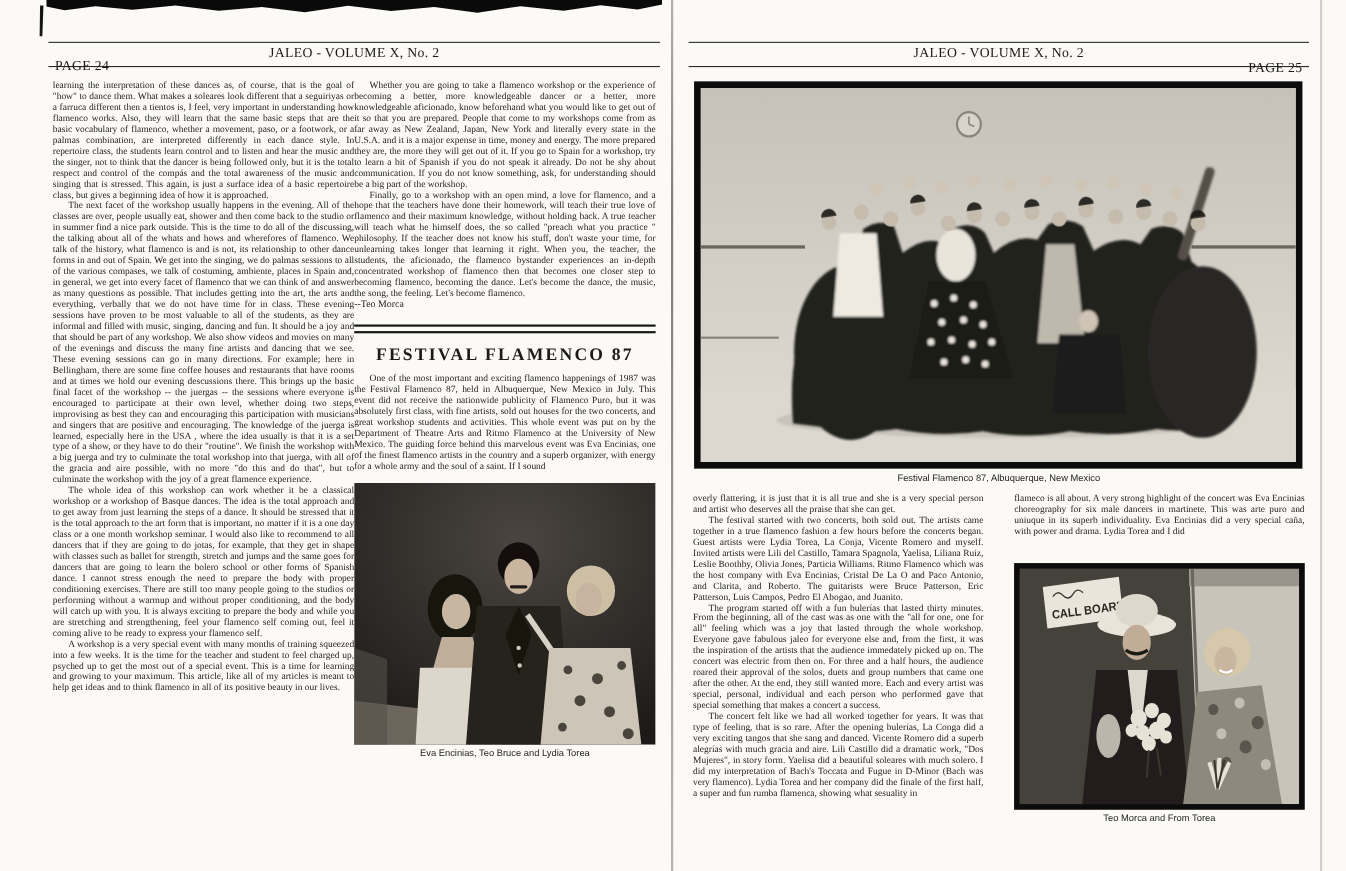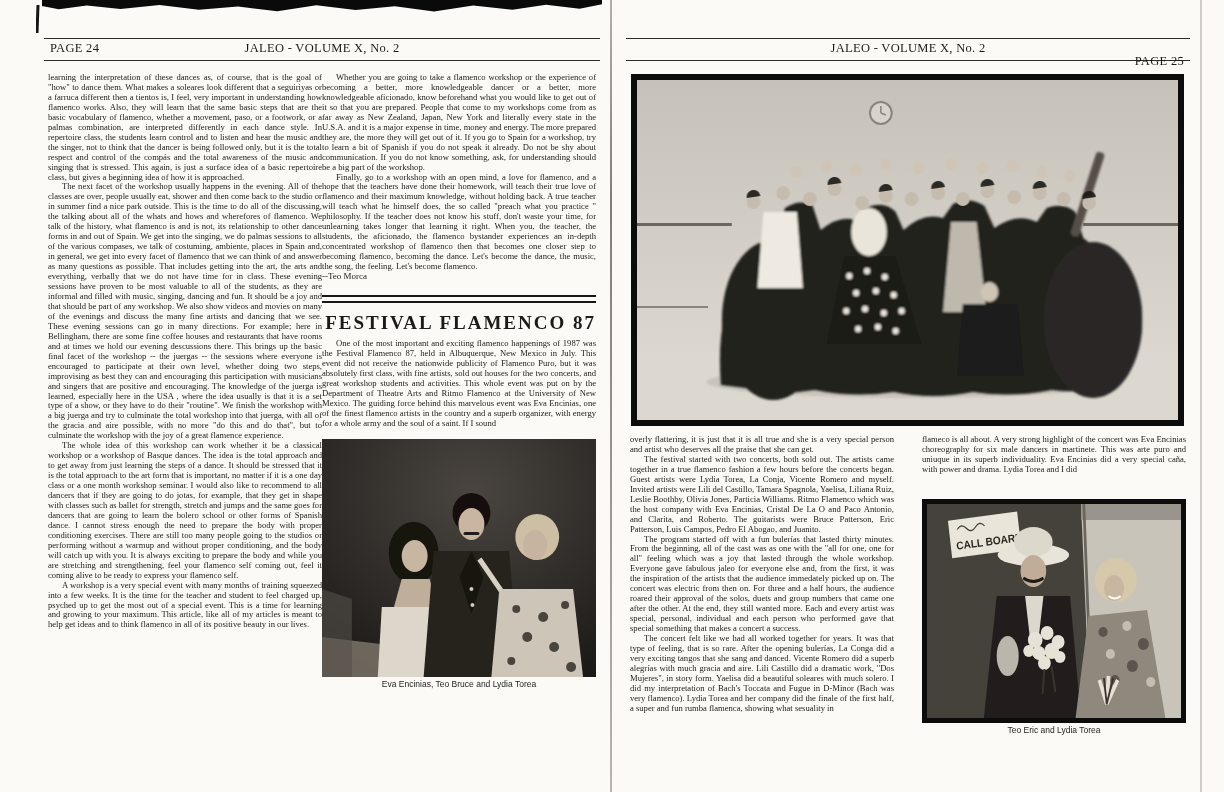--- a/index.html
+++ b/index.html
@@ -9,29 +9,29 @@
           background:linear-gradient(180deg,#b3b0ab,#807d78 25%,#98958f 60%,#b8b5b0);}
   .edge-right{position:absolute;left:1200px;top:0;width:2px;height:792px;background:#d2cfc9;}
   .page{position:absolute;top:0;height:792px;overflow:hidden;}
   .page-left{left:36px;width:572px;}
   .page-right{left:618px;width:580px;}
   .torn-strip{position:absolute;left:6px;top:0;width:560px;height:14px;background:#0a0a0a;
     clip-path:polygon(0% 0%,100% 0%,100% 30%,96% 62%,90% 34%,84% 70%,77% 40%,70% 82%,63% 45%,56% 72%,49% 38%,42% 80%,35% 46%,28% 70%,21% 36%,14% 64%,8% 40%,3% 66%,0% 42%);}
   .edge-tick{position:absolute;left:0px;top:5px;width:3px;height:28px;background:#151515;transform:rotate(2deg);}
   .page-head{position:relative;margin:38px 8px 0;border-top:1.6px solid #2b2b28;border-bottom:1.6px solid #2b2b28;
              padding:2px 4px 3px;font-size:12.5px;letter-spacing:.3px;text-align:center;height:16px;}
-  .head-page-left{position:absolute;left:6px;top:2px;}
+  .head-page-left{position:absolute;left:6px;top:14px;}
   .head-page-right{position:absolute;right:6px;top:15px;}
   .cols{display:flex;padding:0 12px;margin-top:12px;}
   .col{flex:1;font-size:8.6px;line-height:9.95px;text-align:justify;}
   .col p{margin:0;}
   .col p.ind{text-indent:14px;}
   .byline{text-align:left;margin-top:2px;font-size:9px;}
   .double-rule{margin:13px 0 15px;border-top:2.2px solid #171715;border-bottom:2.2px solid #171715;height:3.5px;}
-  .article-title{font-size:19px;font-weight:bold;letter-spacing:2px;text-align:right;margin:0 0 12px;white-space:nowrap;
+  .article-title{font-size:16px;font-weight:bold;letter-spacing:2px;text-align:center;margin:0 0 12px;white-space:nowrap;
                  font-family:"Liberation Serif", serif;}
   .photo{margin-top:10px;}
   .photo svg{display:block;width:100%;}
   .photo-caption{font-family:"Liberation Sans", sans-serif;font-size:8.5px;text-align:center;
                  color:#232320;margin-top:3px;}
   .big-photo-frame{margin:13px 14px 0 13px;border:6px solid #0c0c0c;height:340px;background:#d4d0c8;}
   .big-photo-frame svg{display:block;width:100%;height:100%;}
   .cols-right{margin-top:9px;gap:28px;}
   .photo-frame-sm{margin-top:24px;border:5px solid #0c0c0c;height:214px;background:#55504a;}
   .photo-frame-sm svg{display:block;width:100%;height:100%;}
@@ -195,20 +195,21 @@
               <path d="M193,105 a7,7 0 0 1 14,-2 l-14,2"></path>
             <path d="M245,112 a7,7 0 0 1 14,-2 l-14,2"></path>
               <path d="M298,109 a7,7 0 0 1 14,-2 l-14,2"></path>
             <path d="M348,107 a7,7 0 0 1 14,-2 l-14,2"></path>
               <path d="M401,109 a7,7 0 0 1 14,-2 l-14,2"></path>
             <path d="M451,119 a7,7 0 0 1 14,-2 l-14,2"></path>
           </g>
         </g>
       </svg>
     </div>
+    <div class="photo-caption">Festival Flamenco 87, Albuquerque, New Mexico</div>
     <div class="cols cols-right">
       <div class="col">
         <p>overly flattering, it is just that it is all true and she is a very special person and artist who deserves all the praise that she can get.</p>
         <p class="ind">The festival started with two concerts, both sold out.  The artists came together in a true flamenco fashion a few hours before the concerts began.  Guest artists were Lydia Torea, La Conja, Vicente Romero and myself.  Invited artists were Lili del Castillo, Tamara Spagnola, Yaelisa, Liliana Ruiz, Leslie Boothby, Olivia Jones, Particia Williams.  Ritmo Flamenco which was the host company with Eva Encinias, Cristal De La O and Paco Antonio, and Clarita, and Roberto.  The guitarists were Bruce Patterson, Eric Patterson, Luis Campos, Pedro El Abogao, and Juanito.</p>
         <p class="ind">The program started off with a fun bulerías that lasted thirty minutes.  From the beginning, all of the cast was as one with the "all for one, one for all" feeling which was a joy that lasted through the whole workshop.  Everyone gave fabulous jaleo for everyone else and, from the first, it was the inspiration of the artists that the audience immedately picked up on.  The concert was electric from then on.  For three and a half hours, the audience roared their approval of the solos, duets and group numbers that came one after the other.  At the end, they still wanted more.  Each and every artist was special, personal, individual and each person who performed gave that special something that makes a concert a success.</p>
         <p class="ind">The concert felt like we had all worked together for years.  It was that type of feeling, that is so rare.  After the opening bulerías, La Conga did a very exciting tangos that she sang and danced.  Vicente Romero did a superb alegrías with much gracia and aire.  Lili Castillo did a dramatic work, "Dos Mujeres", in story form.  Yaelisa did a beautiful soleares with much solero.  I did my interpretation of Bach's Toccata and Fugue in D-Minor (Bach was very flamenco).  Lydia Torea and her company did the finale of the first half, a super and fun rumba flamenca, showing what sesuality in</p>
       </div>
       <div class="col">
         <p>flameco is all about.  A very strong highlight of the concert was Eva Encinias choreography for six male dancers in martinete.  This was arte puro and uniuque in its superb individuality.  Eva Encinias did a very special caña, with power and drama.  Lydia Torea and I did</p>
         <div class="photo-frame-sm">
@@ -257,17 +258,17 @@
                   <circle cx="200" cy="150" r="5" fill="#c4beb2"></circle>
                 <circle cx="224" cy="162" r="6" fill="#5a554d"></circle>
                   <circle cx="244" cy="178" r="5" fill="#c4beb2"></circle>
                 <circle cx="205" cy="176" r="5" fill="#5a554d"></circle>
               </g>
               <path d="M196,200 L188,176 M196,200 L198,172 M196,200 L208,176" stroke="#e6e2d6" stroke-width="4"></path>
               <path d="M196,200 L193,174 M196,200 L203,174" stroke="#3a362f" stroke-width="2"></path>
             </g>
           </svg>
         </div>
-        <div class="photo-caption">Teo Eric and Lydia Torea</div>
+        <div class="photo-caption">Teo Morca and From Torea</div>
       </div>
     </div>
   </div>
 </div>
 
 </body></html>

